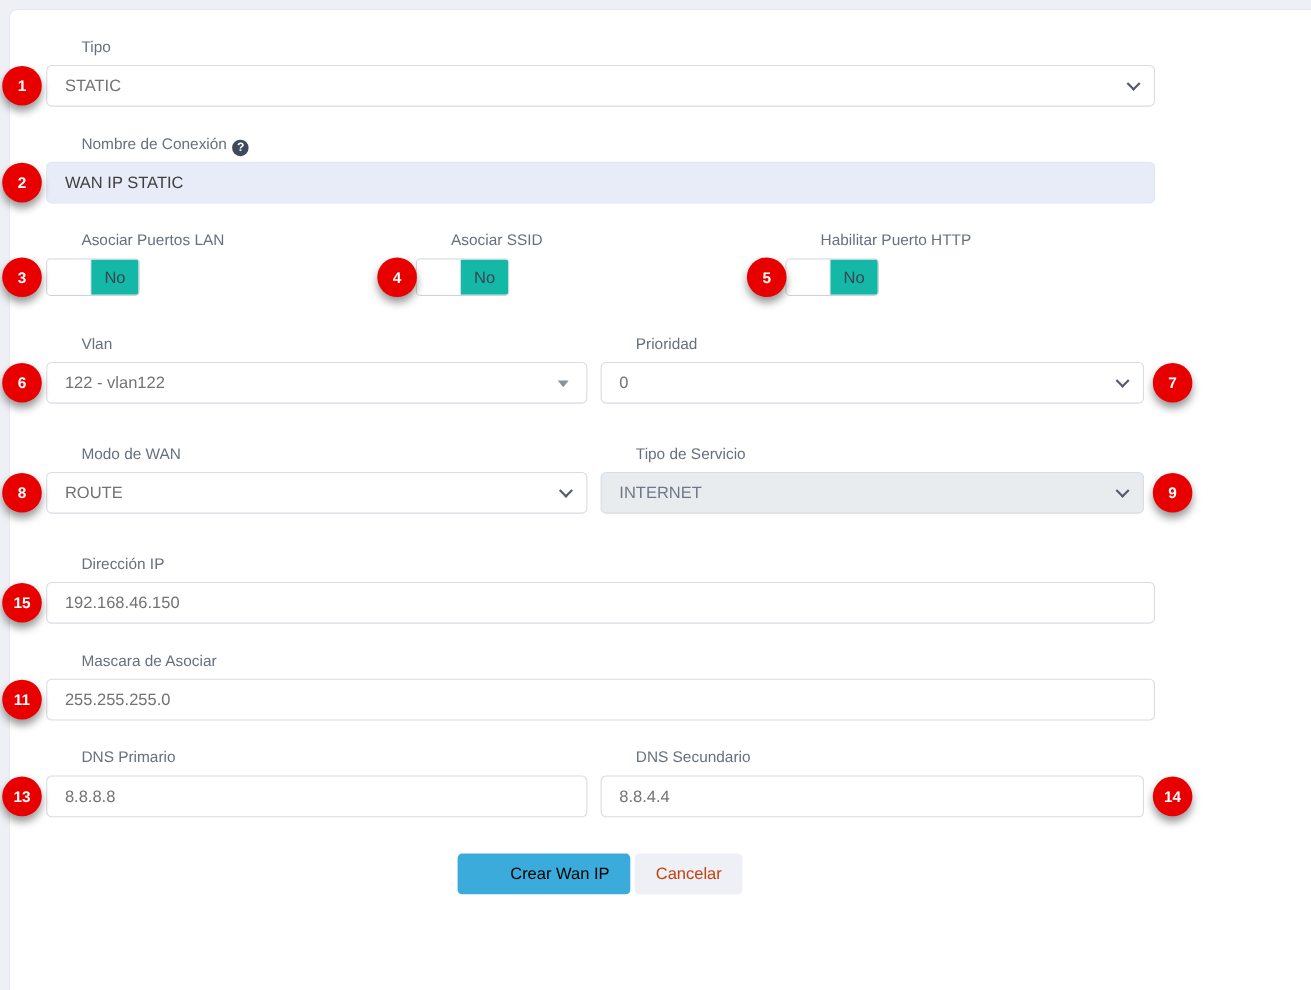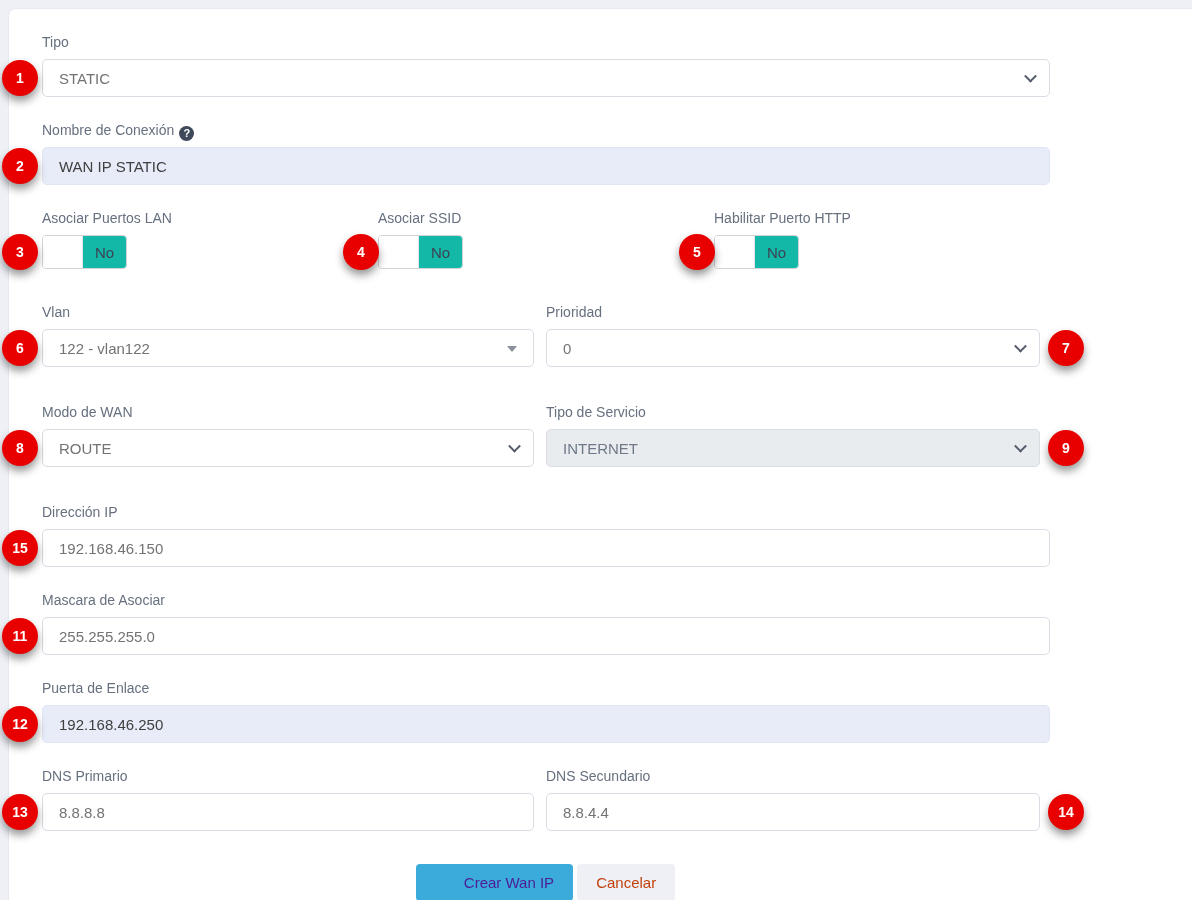--- a/index.html
+++ b/index.html
@@ -26,20 +26,21 @@
   .group { margin-bottom: 24px; }
   .group.after-toggles { margin-bottom: 34px; }
   .group.after-cols { margin-bottom: 36px; }
   .field-label {
     display: block;
     color: #67707f;
     font-size: 14px;
     line-height: 18px;
     height: 18px;
     margin-bottom: 8px;
+    margin-left: 32px;
   }
   .ctrl-wrap { position: relative; }
   .row2 { display: flex; gap: 12px; }
   .col-a { width: 492px; }
   .col-b { width: 494px; }
   .row3 { display: flex; }
   .col3 { width: 336px; }
 
   .text-input, .sel, .select2 {
     width: 100%;
@@ -160,21 +161,21 @@
   }
   .btn {
     height: 37px;
     border: none;
     border-radius: 4px;
     padding: 0 19px;
     font-family: "Liberation Sans", sans-serif;
     font-size: 15px;
     cursor: pointer;
   }
-  .btn-primary { background: #3aabdb; color: #4c1d95; padding-left: 48px; }
+  .btn-primary { background: #3aabdb; color: #000000; padding-left: 48px; }
   .btn-cancel  { background: #eef0f6; color: #c2410c; }
 </style>
 </head>
 <body>
 
 <div class="card">
   <div class="content">
 
     <div class="group">
       <label class="field-label">Tipo</label>
@@ -283,27 +284,20 @@
     </div>
 
     <div class="group">
       <label class="field-label">Mascara de Asociar</label>
       <div class="ctrl-wrap">
         <span class="badge left">11</span>
         <input class="text-input" value="255.255.255.0" style="">
       </div>
     </div>
 
-    <div class="group">
-      <label class="field-label">Puerta de Enlace</label>
-      <div class="ctrl-wrap">
-        <span class="badge left">12</span>
-        <input class="text-input autofill" value="192.168.46.250" style="">
-      </div>
-    </div>
 
     <div class="group row2">
       <div class="col-a">
         <label class="field-label">DNS Primario</label>
         <div class="ctrl-wrap">
           <span class="badge left">13</span>
           <input class="text-input" value="8.8.8.8" style="">
         </div>
       </div>
       <div class="col-b">

